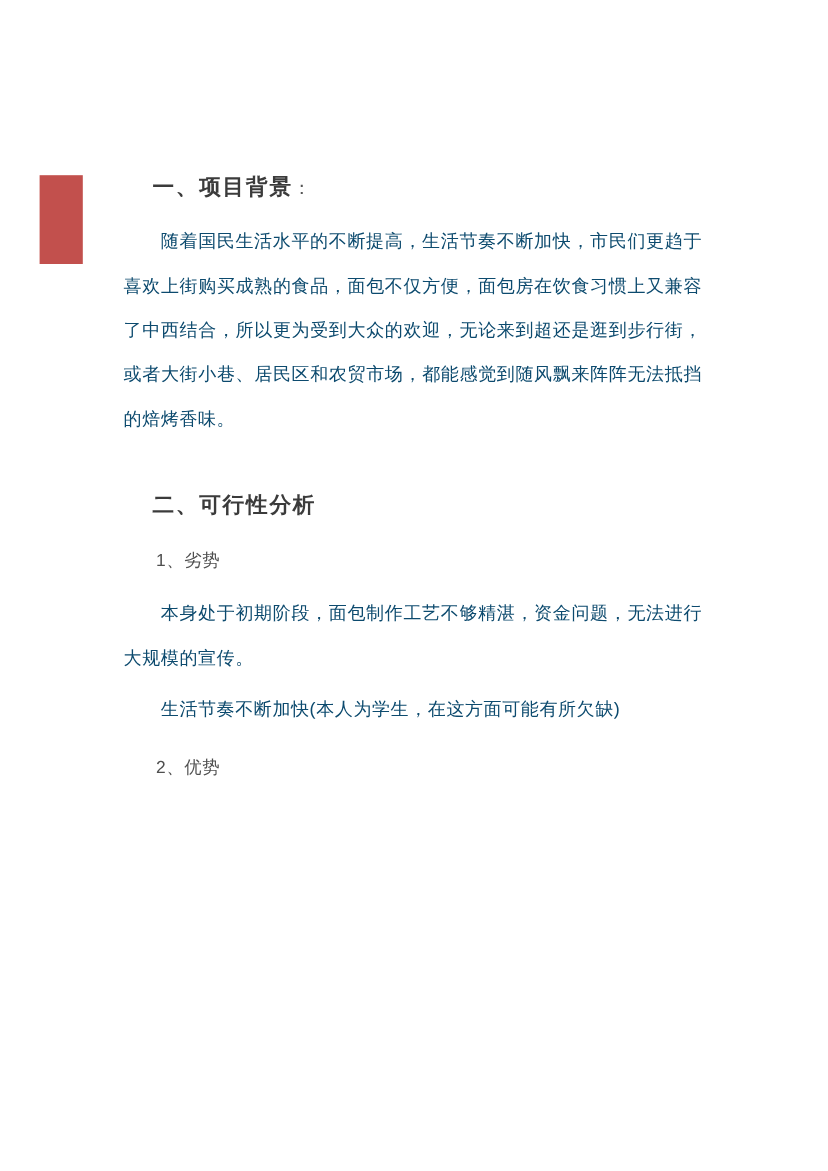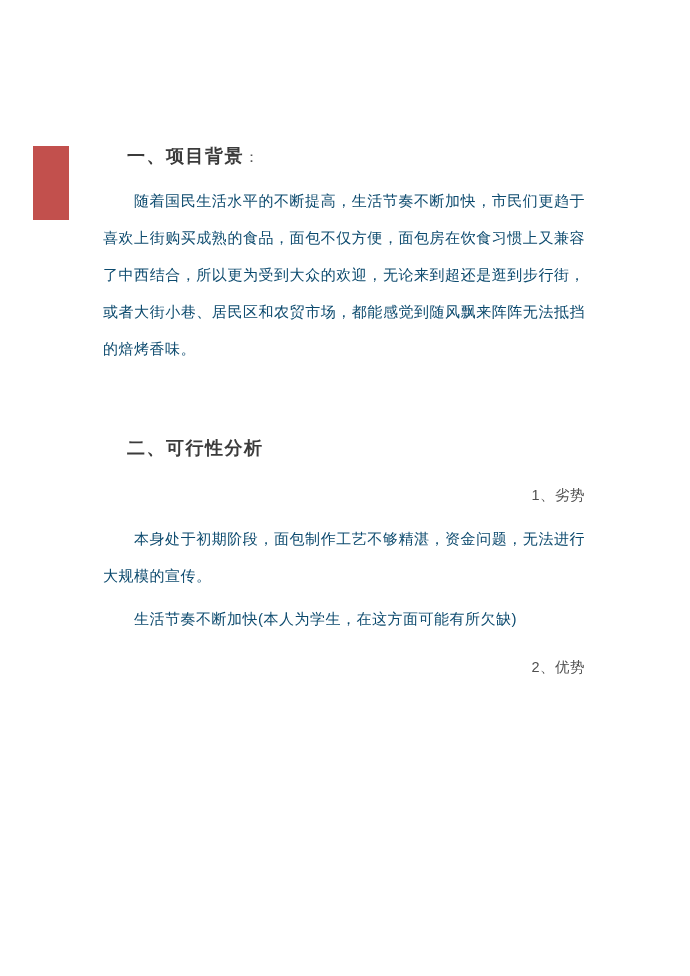--- a/index.html
+++ b/index.html
@@ -37,38 +37,38 @@
     margin: 0 0 12px 24px;
     line-height: 26px;
   }
   .doc-heading .colon {
     font-weight: normal;
     font-size: 15px;
     color: #555555;
     letter-spacing: 0;
   }
   .doc-heading.second {
-    margin-top: 68px;
+    margin-top: 40px;
     margin-bottom: 16px;
   }
   p.body {
     font-size: 15px;
     color: #0c4a6e;
     line-height: 37px;
     letter-spacing: 0.5px;
     text-align: justify;
     text-indent: 31px;
     margin: 0 0 6px 0;
   }
   p.sub {
     font-size: 14.5px;
     color: #4f4f4f;
     line-height: 37px;
     letter-spacing: 0.5px;
-    text-align: right;
+    text-align: left;
     text-indent: 27px;
     margin: 12px 0 6px 0;
   }
 </style>
 </head>
 <body>
 
 <div class="page">
 
   <div class="accent-bar" data-bind-bg="colors.accent_bar" style="background-color: rgb(194, 80, 77);"></div>

